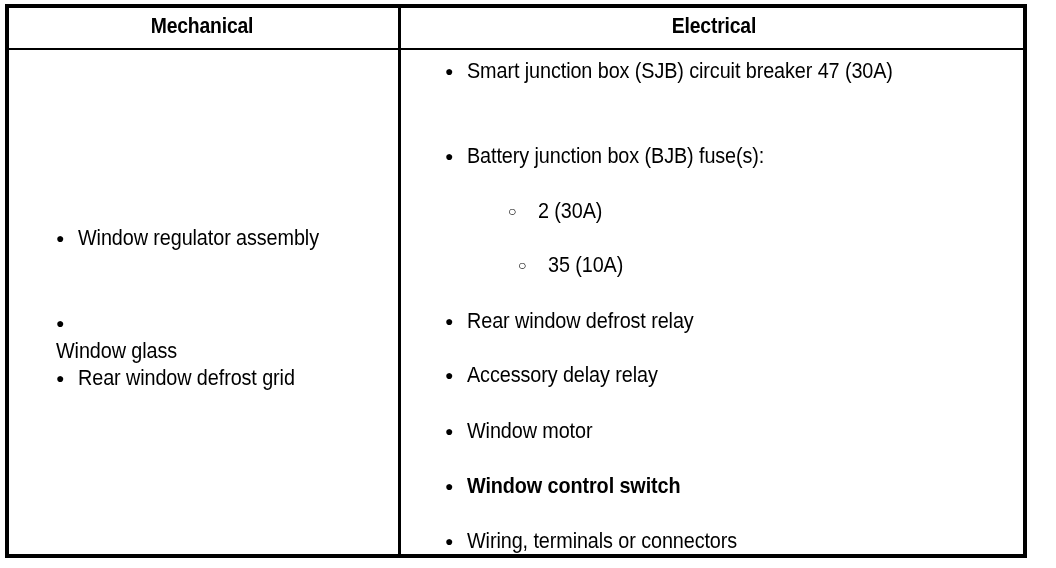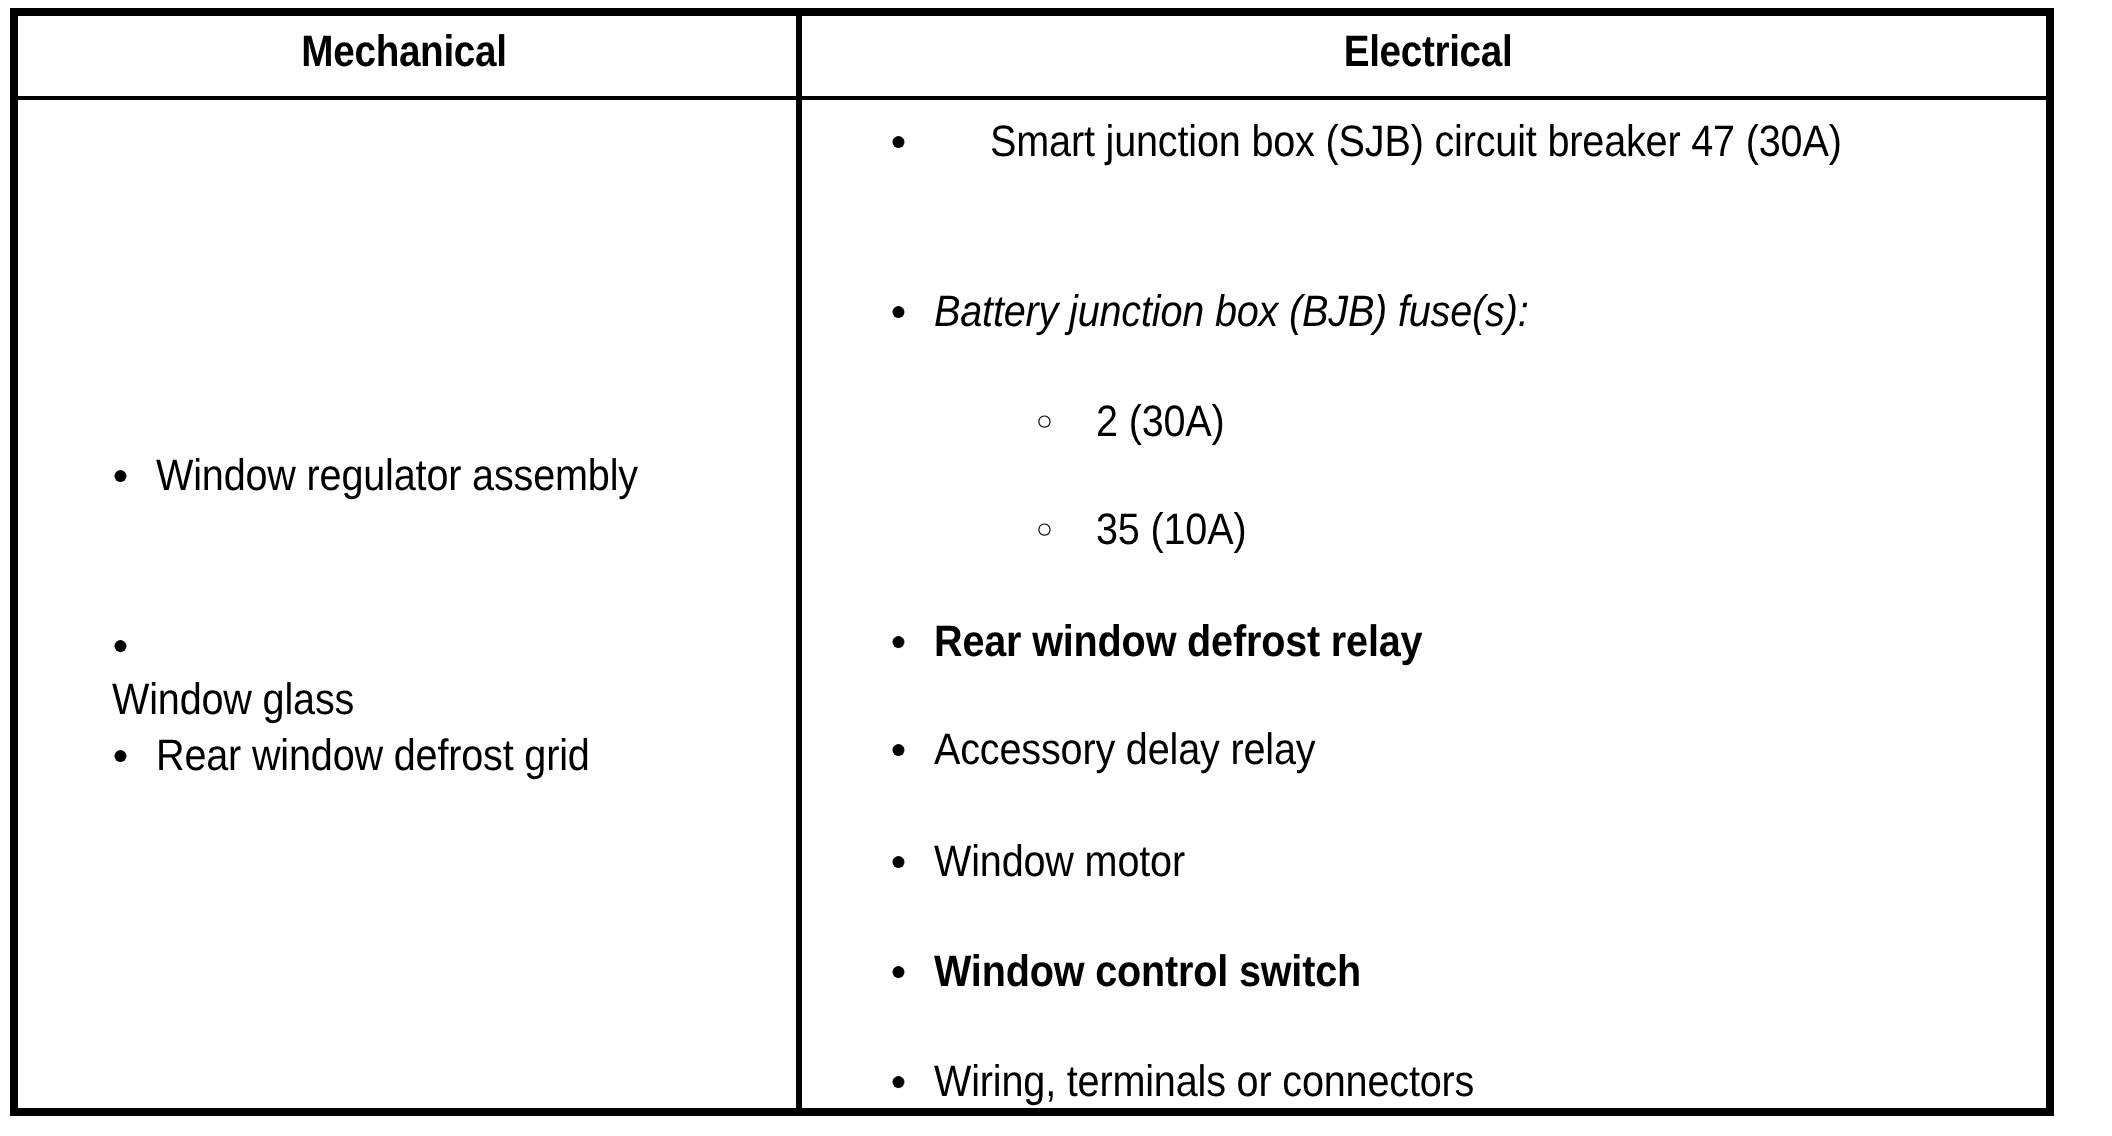--- a/index.html
+++ b/index.html
@@ -131,25 +131,25 @@
     transform-origin: left top;
     white-space: pre-line;
   }
 
   
   .li-0 { left: 51px; top: 173px; width: 340px; }
   .li-1 { left: 51px; top: 258px; width: 340px; flex-direction: column; }
   .li-2 { left: 51px; top: 313px; width: 340px; }
 
   
-  .ri-0  { left: 44px; top: 6px;   width: 575px; gap: 28px; }
-  .ri-1  { left: 44px; top: 91px;  width: 575px; font-style: italic; }
-  .ri-sub-0 { left: 117px; top: 146px; width: 500px; text-align: right; }
+  .ri-0  { left: 44px; top: 6px;   width: 575px; }
+  .ri-1  { left: 44px; top: 91px;  width: 575px; }
+  .ri-sub-0 { left: 107px; top: 146px; width: 500px; text-align: right; }
   .ri-sub-1 { left: 117px; top: 200px; width: 500px; text-align: center; }
-  .ri-2  { left: 44px; top: 256px; width: 575px; font-weight: bold; }
+  .ri-2  { left: 44px; top: 256px; width: 575px; }
   .ri-3  { left: 44px; top: 310px; width: 575px; }
   .ri-4  { left: 44px; top: 366px; width: 575px; }
   .ri-5  { left: 44px; top: 421px; width: 575px; font-weight: bold; }
   .ri-6  { left: 44px; top: 476px; width: 575px; text-align: right; }
 
   .sub .bullet { width: 30px; }
 </style>
 </head>
 <body>
 

